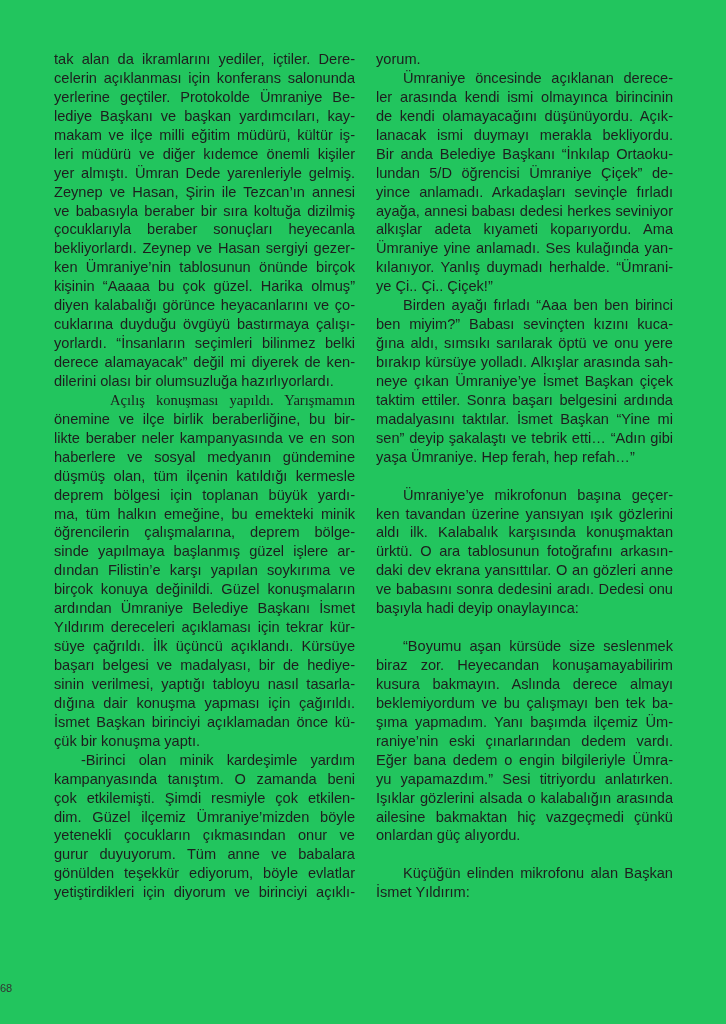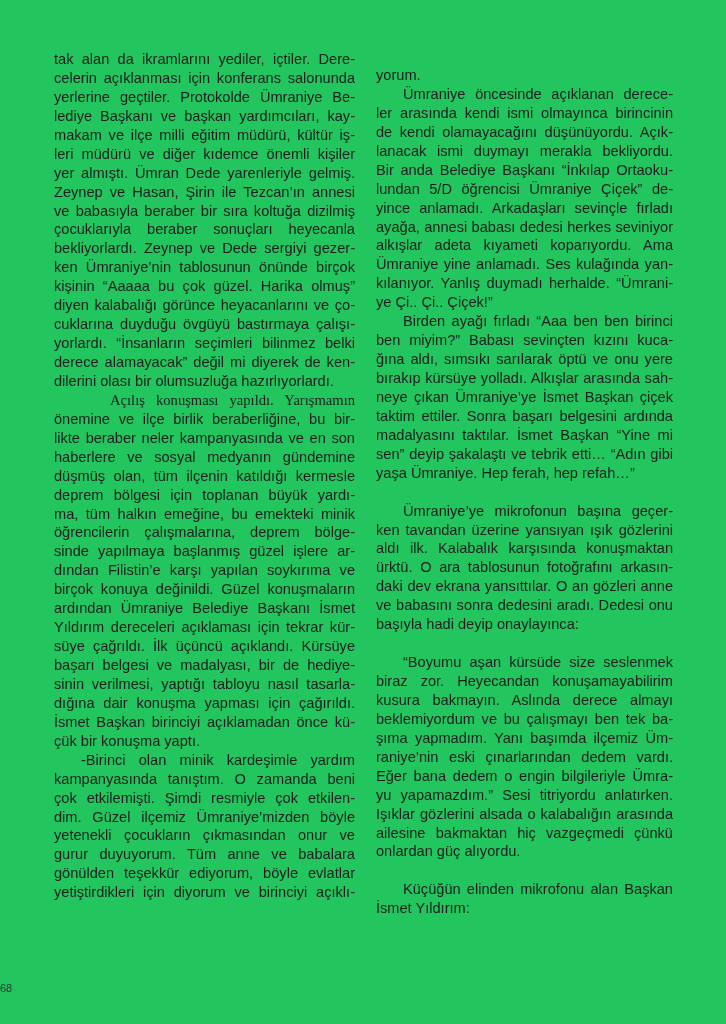--- a/index.html
+++ b/index.html
@@ -1,20 +1,20 @@
 <!DOCTYPE html>
 <html><head>
 <meta charset="utf-8">
 <style>
   html, body { margin: 0; padding: 0; background: #ffffff; }
   body { width: 726px; height: 1024px; position: relative; overflow: hidden; }
   .page { position: absolute; left: 0; top: 0; width: 726px; height: 1024px; background: #22c55e; }
   .col { position: absolute; top: 50px; font-family: "Liberation Sans", "DejaVu Sans", sans-serif; font-size: 14.6px; color: #1e1e1e; }
   .col-left { left: 54px; width: 301px; }
-  .col-right { left: 376px; width: 297px; margin-top: 16px; }
+  .col-right { left: 376px; width: 297px; }
   .line { height: 18.95px; line-height: 18.95px; white-space: nowrap; text-align: justify; text-align-last: justify; overflow: hidden; }
   .line.last { text-align-last: left; }
   .line.indent { padding-left: 27px; }
   .line.indent2 { padding-left: 56px; font-family: Liberation Serif, serif; }
   .line.blank { height: 18.95px; }
   .page-number { position: absolute; left: 0; width: 726px; top: 982px; text-align: left; font-family: "Liberation Sans", "DejaVu Sans", sans-serif; font-size: 11px; color: #333; }
 </style>
 </head>
 <body>
 
@@ -23,21 +23,21 @@
       <div class="line">tak alan da ikramlarını yediler, içtiler. Dere-</div>
       <div class="line">celerin açıklanması için konferans salonunda</div>
       <div class="line">yerlerine geçtiler. Protokolde Ümraniye Be-</div>
       <div class="line">lediye Başkanı ve başkan yardımcıları, kay-</div>
       <div class="line">makam ve ilçe milli eğitim müdürü, kültür iş-</div>
       <div class="line">leri müdürü ve diğer kıdemce önemli kişiler</div>
       <div class="line">yer almıştı. Ümran Dede yarenleriyle gelmiş.</div>
       <div class="line">Zeynep ve Hasan, Şirin ile Tezcan’ın annesi</div>
       <div class="line">ve babasıyla beraber bir sıra koltuğa dizilmiş</div>
       <div class="line">çocuklarıyla beraber sonuçları heyecanla</div>
-      <div class="line">bekliyorlardı. Zeynep ve Dede sergiyi gezer-</div>
+      <div class="line">bekliyorlardı. Zeynep ve Hasan sergiyi gezer-</div>
       <div class="line">ken Ümraniye’nin tablosunun önünde birçok</div>
       <div class="line">kişinin “Aaaaa bu çok güzel. Harika olmuş”</div>
       <div class="line">diyen kalabalığı görünce heyacanlarını ve ço-</div>
       <div class="line">cuklarına duyduğu övgüyü bastırmaya çalışı-</div>
       <div class="line">yorlardı. “İnsanların seçimleri bilinmez belki</div>
       <div class="line">derece alamayacak” değil mi diyerek de ken-</div>
       <div class="line last">dilerini olası bir olumsuzluğa hazırlıyorlardı.</div>
       <div class="line indent2">Açılış konuşması yapıldı. Yarışmamın</div>
       <div class="line">önemine ve ilçe birlik beraberliğine, bu bir-</div>
       <div class="line">likte beraber neler kampanyasında ve en son</div>

